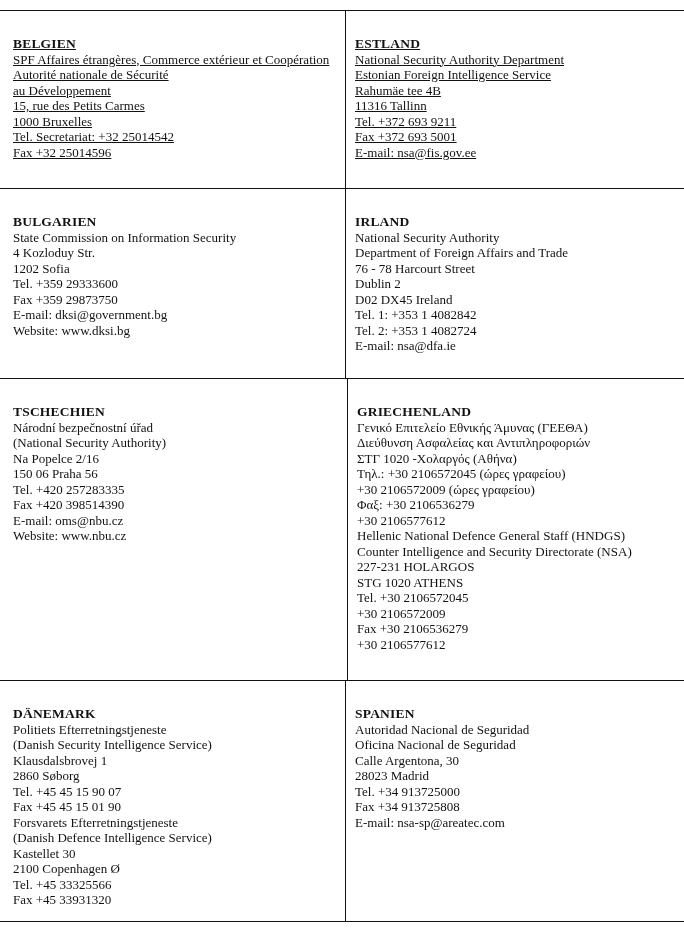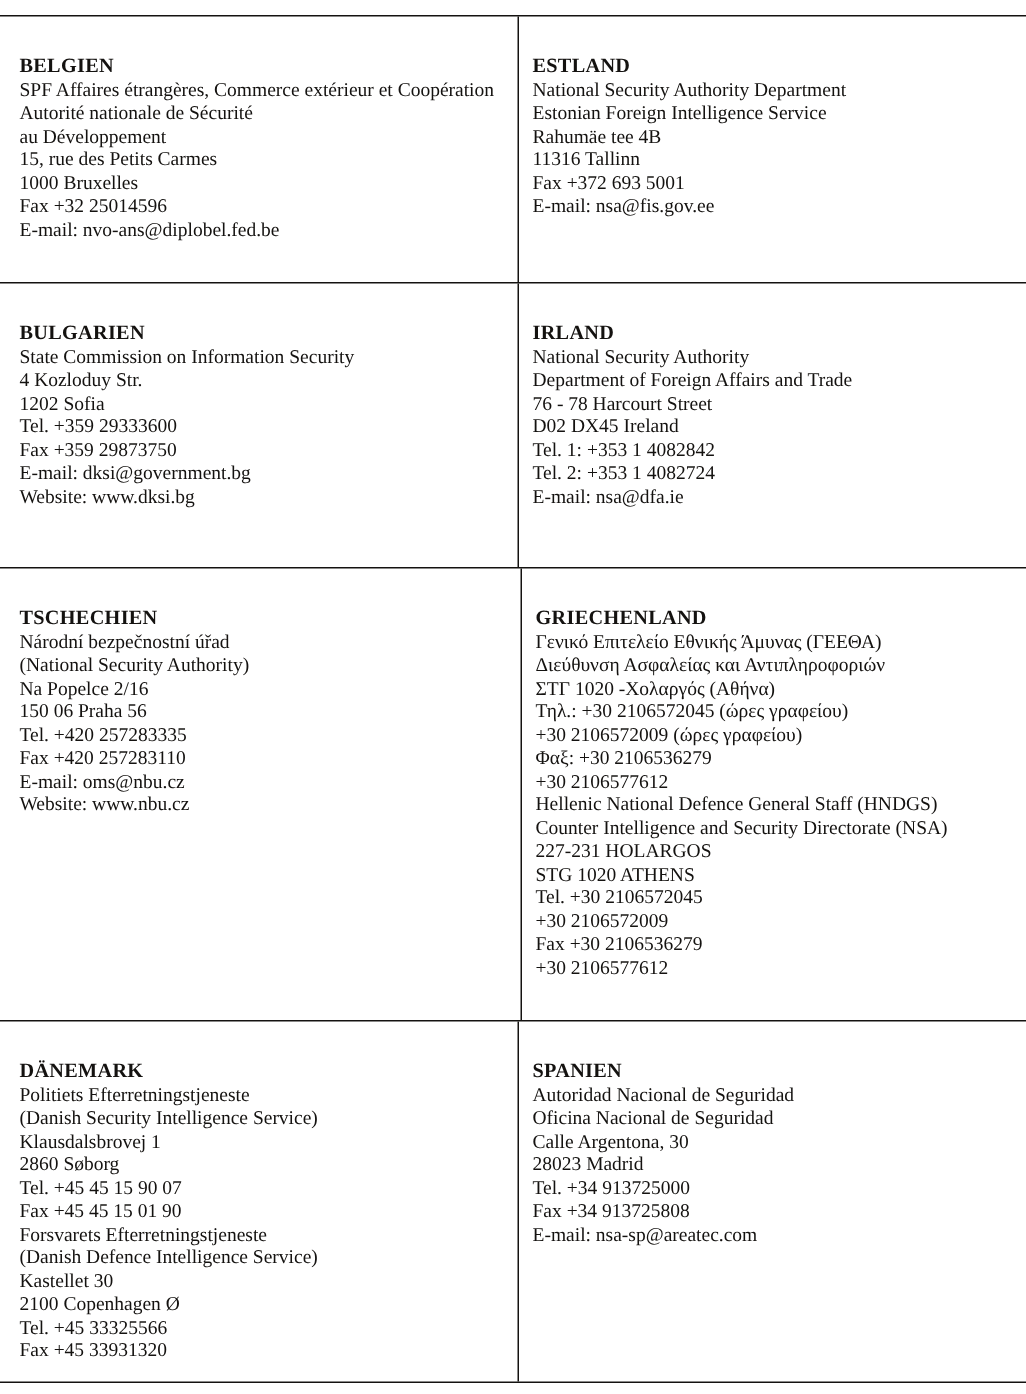--- a/index.html
+++ b/index.html
@@ -21,21 +21,21 @@
     top: 10px;
     left: 0;
     width: 684px;
     border-top: 1px solid #141210;
   }
   .row {
     display: flex;
     box-sizing: border-box;
     border-bottom: 1px solid #141210;
   }
-  .row-1 { height: 178px; }
+  .row-1 { height: 178px; text-decoration: underline; }
   .row-2 { height: 190px; }
   .row-3 { height: 302px; justify-content: space-between; }
   .row-4 { height: 241px; }
   .cell {
     box-sizing: border-box;
     overflow: hidden;
   }
   .cell.left {
     width: 345px;
     padding: 25px 6px 0 13px;
@@ -66,31 +66,32 @@
 
     <div class="row row-1">
       <div class="cell left">
         <div class="country">BELGIEN</div>
         <div class="lines">
             <div class="line">SPF Affaires étrangères, Commerce extérieur et Coopération</div>
             <div class="line">Autorité nationale de Sécurité</div>
             <div class="line">au Développement</div>
             <div class="line">15, rue des Petits Carmes</div>
             <div class="line">1000 Bruxelles</div>
+            <div class="line">Tel. Secretariat: +32 25014542</div>
             <div class="line">Fax +32 25014596</div>
-            <div class="line">E-mail: nvo-ans@diplobel.fed.be</div>
           </div>
       </div>
       <div class="cell right">
         <div class="country">ESTLAND</div>
         <div class="lines">
             <div class="line">National Security Authority Department</div>
             <div class="line">Estonian Foreign Intelligence Service</div>
             <div class="line">Rahumäe tee 4B</div>
             <div class="line">11316 Tallinn</div>
+            <div class="line">Tel. +372 693 9211</div>
             <div class="line">Fax +372 693 5001</div>
             <div class="line">E-mail: nsa@fis.gov.ee</div>
           </div>
       </div>
     </div>
 
     <div class="row row-2">
       <div class="cell left">
         <div class="country">BULGARIEN</div>
         <div class="lines">
@@ -102,38 +103,39 @@
             <div class="line">E-mail: dksi@government.bg</div>
             <div class="line">Website: www.dksi.bg</div>
           </div>
       </div>
       <div class="cell right">
         <div class="country">IRLAND</div>
         <div class="lines">
             <div class="line">National Security Authority</div>
             <div class="line">Department of Foreign Affairs and Trade</div>
             <div class="line">76 - 78 Harcourt Street</div>
+            <div class="line">Dublin 2</div>
             <div class="line">D02 DX45 Ireland</div>
             <div class="line">Tel. 1: +353 1 4082842</div>
             <div class="line">Tel. 2: +353 1 4082724</div>
             <div class="line">E-mail: nsa@dfa.ie</div>
           </div>
       </div>
     </div>
 
     <div class="row row-3">
       <div class="cell left">
         <div class="country">TSCHECHIEN</div>
         <div class="lines">
             <div class="line">Národní bezpečnostní úřad</div>
             <div class="line">(National Security Authority)</div>
             <div class="line">Na Popelce 2/16</div>
             <div class="line">150 06 Praha 56</div>
             <div class="line">Tel. +420 257283335</div>
-            <div class="line">Fax +420 257283110</div>
+            <div class="line">Fax +420 398514390</div>
             <div class="line">E-mail: oms@nbu.cz</div>
             <div class="line">Website: www.nbu.cz</div>
           </div>
       </div>
       <div class="cell right">
         <div class="country">GRIECHENLAND</div>
         <div class="lines">
             <div class="line">Γενικό Επιτελείο Εθνικής Άμυνας (ΓΕΕΘΑ)</div>
             <div class="line">Διεύθυνση Ασφαλείας και Αντιπληροφοριών</div>
             <div class="line">ΣΤΓ 1020 -Χολαργός (Αθήνα)</div>

